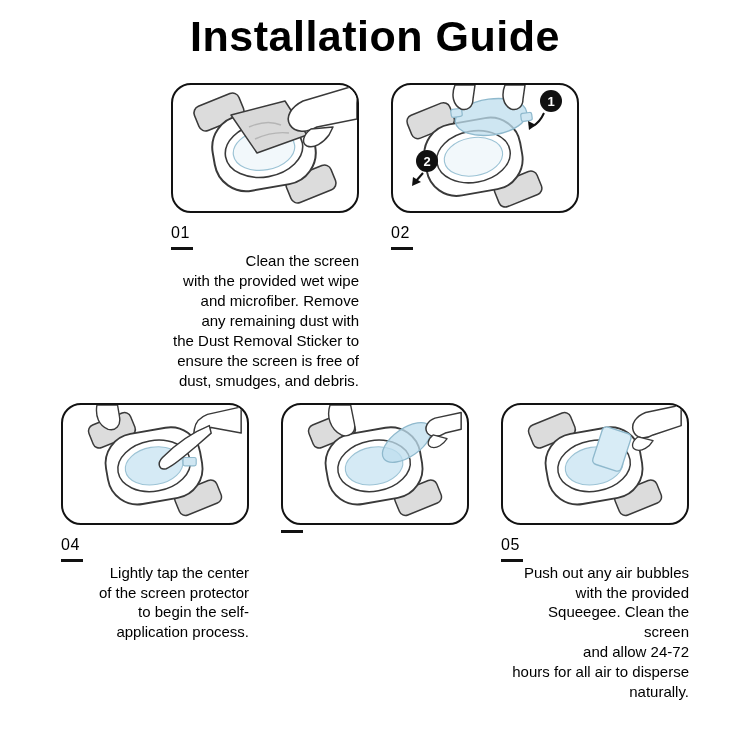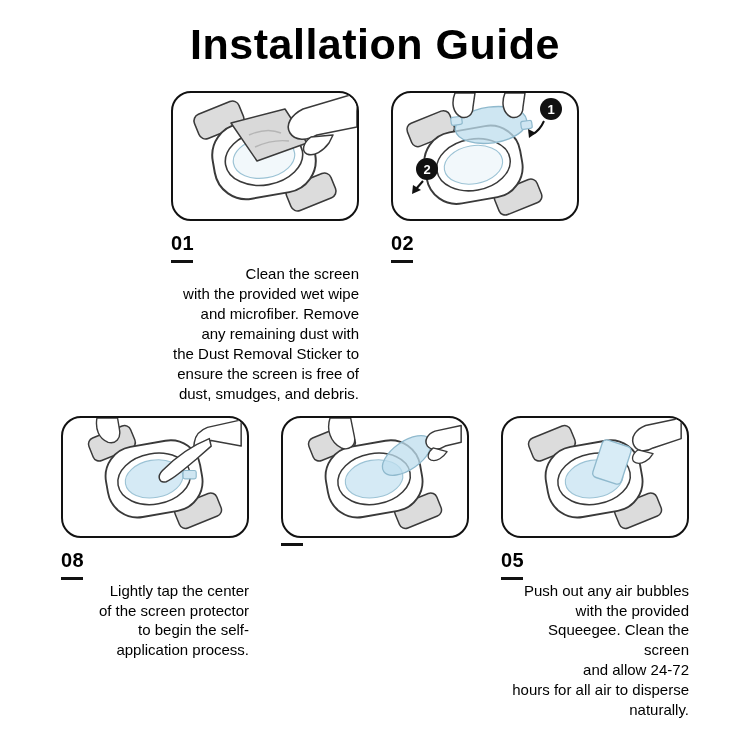--- a/index.html
+++ b/index.html
@@ -7,40 +7,40 @@
   body {
     width: 750px; height: 750px;
     background: #ffffff;
     color: #000000;
     font-family: "Liberation Sans", sans-serif;
     overflow: hidden;
   }
   .guide { width: 750px; height: 750px; position: relative; }
   .title {
     margin: 0;
-    padding-top: 20px;
+    padding-top: 12px;
     text-align: center;
     font-size: 43px;
     font-weight: 700;
     letter-spacing: 0.5px;
   }
   .row { display: flex; justify-content: center; gap: 32px; }
   .row-top { margin-top: 22px; }
   .row-bottom { margin-top: 12px; }
   .step { width: 188px; }
   .panel {
     width: 188px; height: 130px;
     border: 2.5px solid #121212;
     border-radius: 20px;
     background: #ffffff;
     overflow: hidden;
   }
   .row-bottom .panel { height: 122px; }
   .panel svg { display: block; width: 100%; height: 100%; }
-  .num { font-size: 20px; font-weight: 700; margin-top: 11px; letter-spacing: 0.5px; }
+  .num { font-size: 16px; font-weight: 400; margin-top: 11px; letter-spacing: 0.5px; }
   .rule { width: 22px; height: 3px; background: #121212; margin-top: 5px; }
   .text {
     font-size: 15px;
     line-height: 1.33;
     margin: 1px 0 0 0;
     white-space: pre-line;
     text-align: right;
   }
   svg text { font-family: "Liberation Sans", sans-serif; }
 </style>
@@ -136,21 +136,21 @@
             <ellipse cx="91" cy="65" rx="31" ry="20" transform="rotate(-10 91 65)" fill="#d5eaf5" stroke="#9cc3d5" stroke-width="1.2"></ellipse>
           </g>
           <rect x="122" y="56" width="14" height="9" rx="2" fill="#cfe6f2" stroke="#8fb9cd" stroke-width="1.2"></rect>
           <g>
             <path d="M30,0 C28,12 32,22 42,26 C50,28 56,22 54,12 L52,0 Z" fill="#ffffff" stroke="#3a3a3a" stroke-width="1.5" stroke-linejoin="round"></path>
             <path d="M184,2 L148,10 C140,13 135,19 134,26 L133,34 C139,30 146,26 152,24 L184,30 Z" fill="#ffffff" stroke="#3a3a3a" stroke-width="1.6" stroke-linejoin="round"></path>
             <path d="M150,22 C130,30 112,44 100,56 C94,62 96,70 104,68 C112,65 124,54 136,44 L152,30 Z" fill="#ffffff" stroke="#3a3a3a" stroke-width="1.6" stroke-linejoin="round"></path>
           </g>
         </svg>
       </div>
-      <div class="num">08</div>
+      <div class="num">04</div>
       <div class="rule"></div>
       <p class="text">Lightly tap the center
 of the screen protector
 to begin the self-
 application process.</p>
     </div>
 
     <div class="step">
       <div class="panel">
         <svg viewBox="0 0 184 126">

